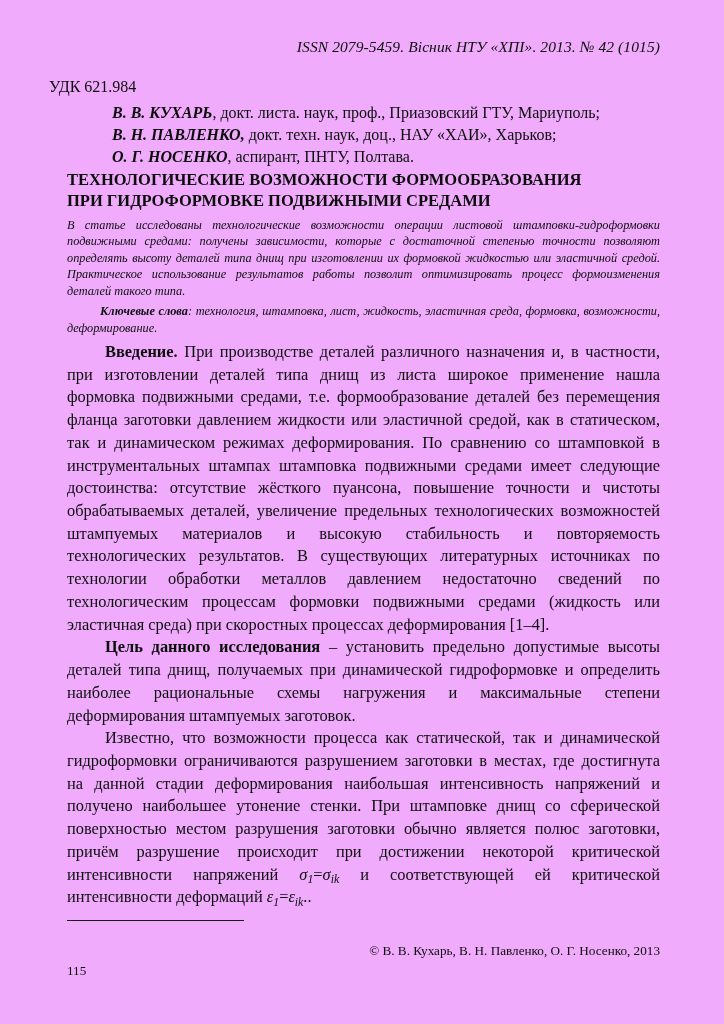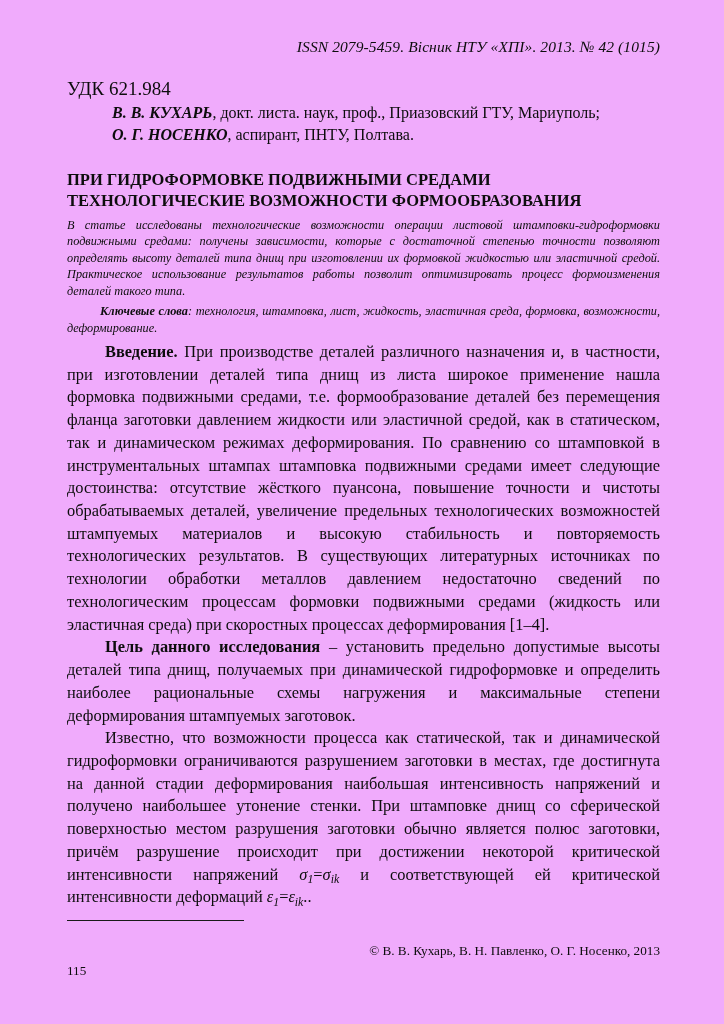--- a/index.html
+++ b/index.html
@@ -31,22 +31,22 @@
     font-style: italic;
     font-size: 15.5px;
     letter-spacing: 0.1px;
     white-space: nowrap;
   }
 
   
   .udc {
     position: absolute;
     top: 78px;
-    left: 67px;
-    font-size: 19px;
+    left: 49px;
+    font-size: 16px;
   }
 
   
   .authors {
     position: absolute;
     top: 102px;
     left: 112px;
     right: 64px;
     font-size: 16px;
     line-height: 1.37;
@@ -172,27 +172,30 @@
 
   <div class="running-head">ISSN 2079-5459. Вісник НТУ «ХПІ». 2013. № 42 (1015)</div>
 
   <div class="udc">УДК 621.984</div>
 
   <div class="authors">
     <div class="author-line">
       <span class="author-name">В. В. КУХАРЬ</span><span>, докт. листа. наук, проф., Приазовский ГТУ, Мариуполь;</span>
     </div>
     <div class="author-line">
+      <span class="author-name">В. Н. ПАВЛЕНКО,</span><span> докт. техн. наук, доц., НАУ «ХАИ», Харьков;</span>
+    </div>
+    <div class="author-line">
       <span class="author-name">О. Г. НОСЕНКО</span><span>, аспирант, ПНТУ, Полтава.</span>
     </div>
   </div>
 
   <div class="title">
+    <div>ТЕХНОЛОГИЧЕСКИЕ ВОЗМОЖНОСТИ ФОРМООБРАЗОВАНИЯ</div>
     <div>ПРИ ГИДРОФОРМОВКЕ ПОДВИЖНЫМИ СРЕДАМИ</div>
-    <div>ТЕХНОЛОГИЧЕСКИЕ ВОЗМОЖНОСТИ ФОРМООБРАЗОВАНИЯ</div>
   </div>
 
   <div class="abstract">
     <p>В статье исследованы технологические возможности операции листовой штамповки-гидроформовки подвижными средами: получены зависимости, которые с достаточной степенью точности позволяют определять высоту деталей типа днищ при изготовлении их формовкой жидкостью или эластичной средой. Практическое использование результатов работы позволит оптимизировать процесс формоизменения деталей такого типа.</p>
     <p class="kw"><span class="kw-label">Ключевые слова</span><span>: технология, штамповка, лист, жидкость, эластичная среда, формовка, возможности, деформирование.</span></p>
   </div>
 
   <div class="body-text">
 
     <p><span class="lead">Введение.</span><span> При производстве деталей различного назначения и, в частности, при изготовлении деталей типа днищ из листа широкое применение нашла формовка подвижными средами, т.е. формообразование деталей без перемещения фланца заготовки давлением жидкости или эластичной средой, как в статическом, так и динамическом режимах деформирования. По сравнению со штамповкой в инструментальных штампах штамповка подвижными средами имеет следующие достоинства: отсутствие жёсткого пуансона, повышение точности и чистоты обрабатываемых деталей, увеличение предельных технологических возможностей штампуемых материалов и высокую стабильность и повторяемость технологических результатов. В существующих литературных источниках по технологии обработки металлов давлением недостаточно сведений по технологическим процессам формовки подвижными средами (жидкость или эластичная среда) при скоростных процессах деформирования [1–4].</span></p>

